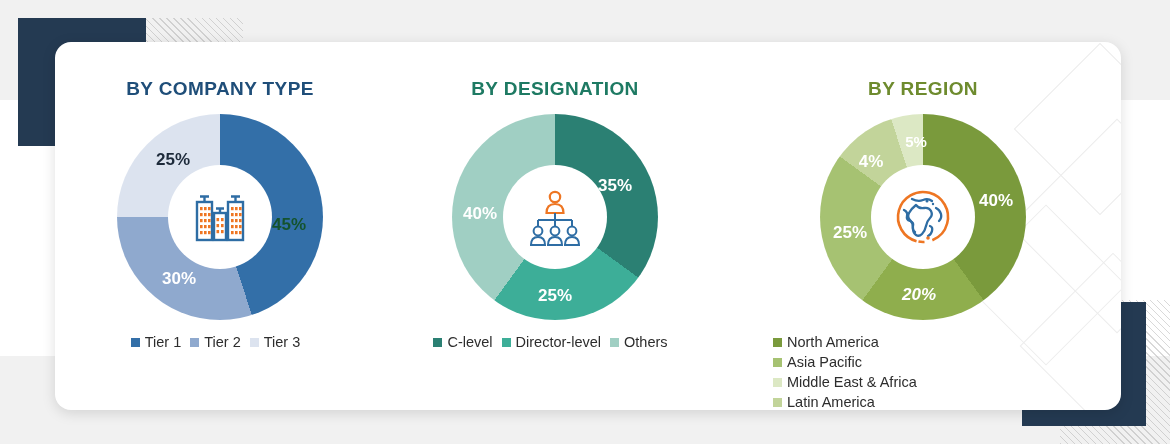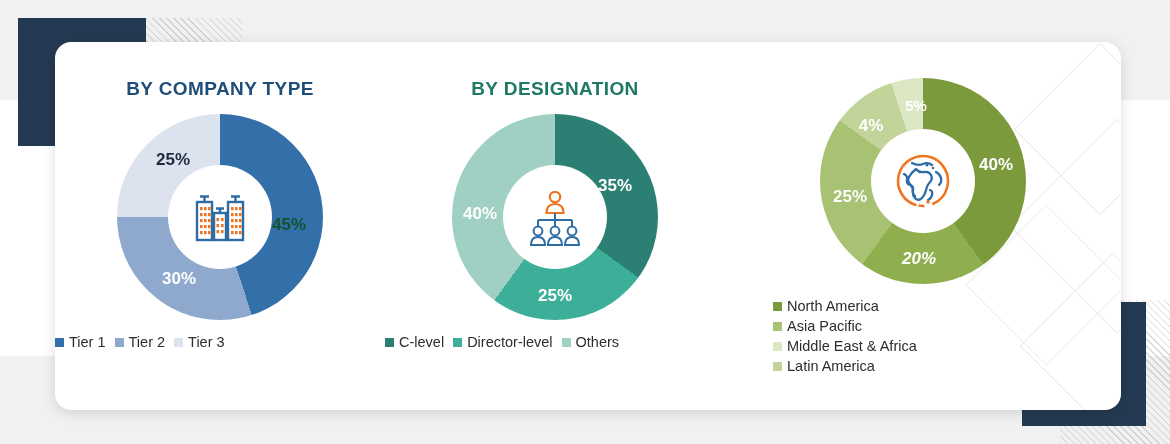--- a/index.html
+++ b/index.html
@@ -72,21 +72,21 @@
     position:absolute;border-radius:50%;background:#ffffff;
     display:flex;align-items:center;justify-content:center;
   }
   .pct{
     position:absolute;font-size:17px;font-weight:bold;
     transform:translate(-50%,-50%);white-space:nowrap;
   }
 
   
   .legend{
-    display:flex;flex-wrap:wrap;
+    display:flex;flex-wrap:wrap;justify-content:center;
     margin-top:14px;font-size:14.5px;color:#2d2d2d;
   }
   .legend.two-col{
     width:300px;margin-left:auto;margin-right:auto;
     justify-content:flex-start;
   }
   .lg-item{display:flex;align-items:center;margin:0 9px 4px 0;white-space:nowrap;}
   .legend.two-col .lg-item{width:160px;margin-right:0;}
   .sw{width:9px;height:9px;margin-right:5px;flex:0 0 auto;}
 
@@ -260,20 +260,21 @@
             <span>Director-level</span>
           </div>
           <div class="lg-item">
             <span class="sw" style="background:#A0CFC3"></span>
             <span>Others</span>
           </div>
         </div>
       </div>
 
       <div class="col col-3">
+        <div class="title" style="color:#6E8B2E">BY REGION</div>
 
         <div class="donut-wrap" style="width:206px;height:206px;">
           <div class="donut" style="width:206px;height:206px;
                background:conic-gradient(
                  #7A9A3C 0deg 144deg,
                  #8FAE4D 144deg 216deg,
                  #A6C272 216deg 306deg,
                  #C2D49A 306deg 342deg,
                  #DCE8C4 342deg 360deg);">
             <div class="hole" style="left:51px;top:51px;width:104px;height:104px;">

